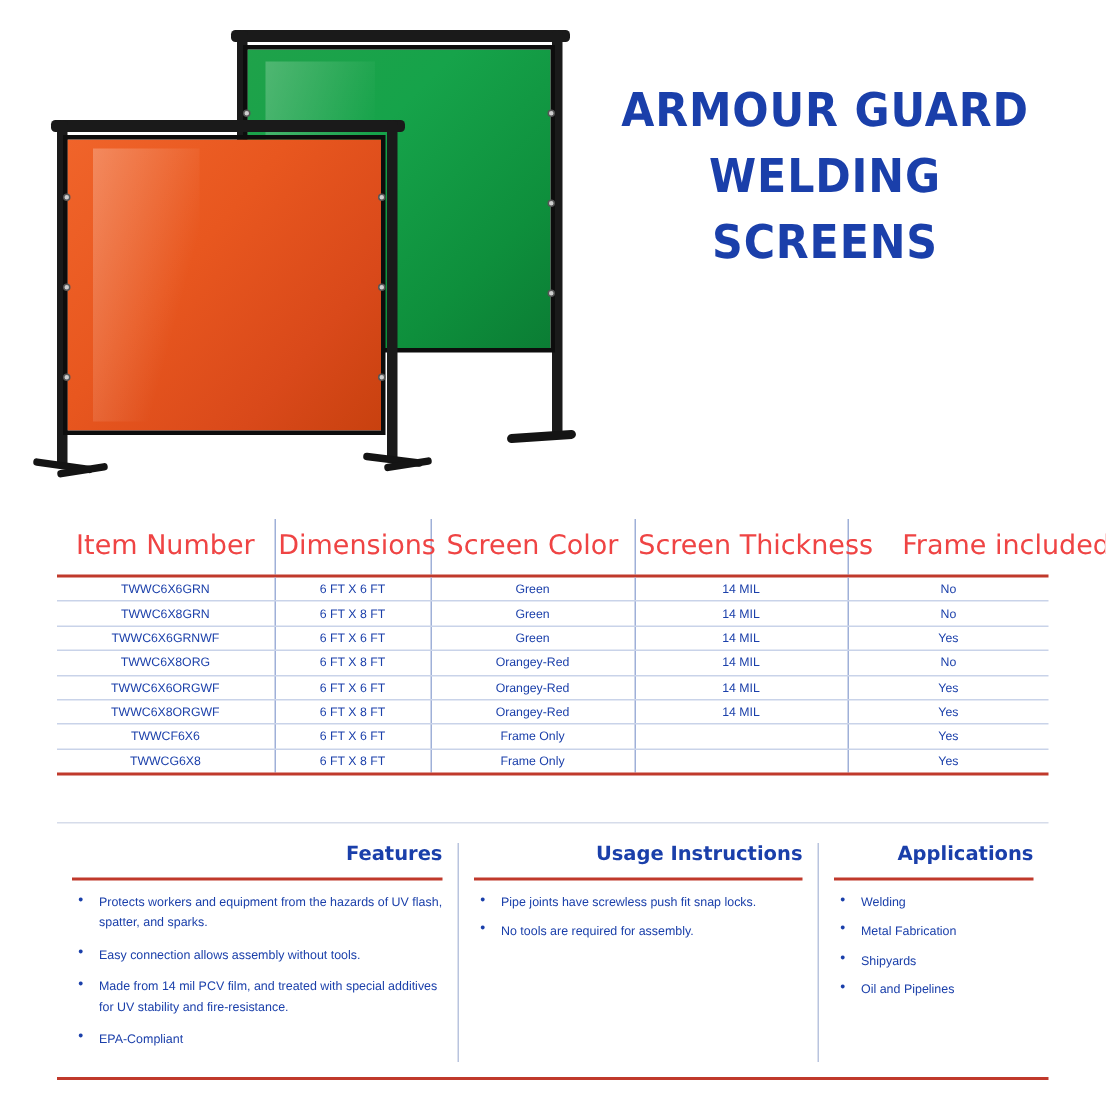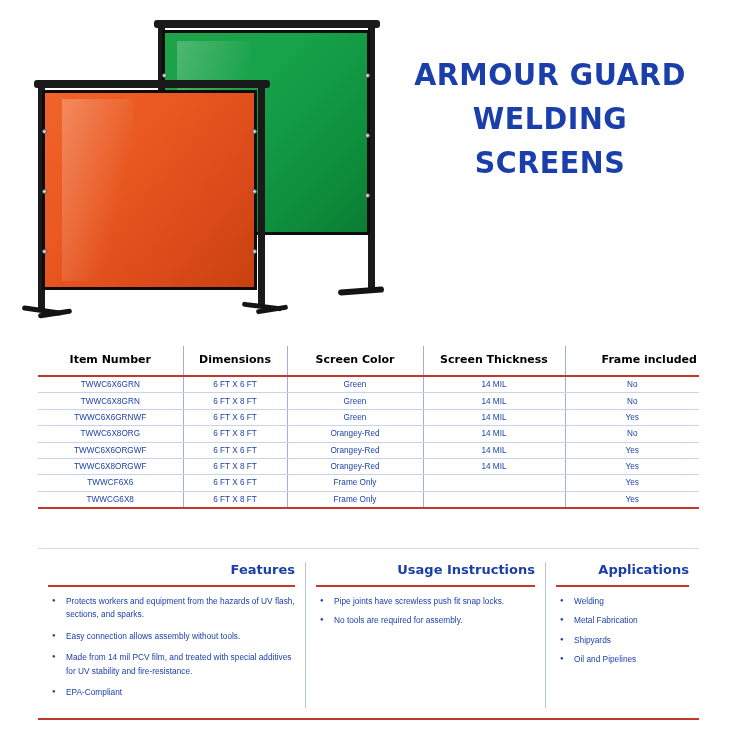--- a/index.html
+++ b/index.html
@@ -126,23 +126,23 @@
     left: 38px;
     top: 346px;
     width: 661px;
   }
   table.spec {
     width: 100%;
     border-collapse: collapse;
     table-layout: fixed;
   }
   table.spec th {
-    color: #000000;
-    font-size: 11px;
-    font-weight: bold;
+    color: #ef4444;
+    font-size: 18px;
+    font-weight: normal;
     font-family: "DejaVu Sans", sans-serif;
     padding: 7px 2px 9px;
     text-align: center;
     border-bottom: 2px solid #c0392b;
     border-right: 1px solid #9fb0d8;
     white-space: nowrap;
   }
   table.spec th:last-child { border-right: none; padding-left: 36px; }
   table.spec td {
     color: #1a3faa;
@@ -336,21 +336,21 @@
         </tbody>
     </table>
   </div>
 
   <div class="mid-rule"></div>
 
   <div class="cols">
     <div class="col c1">
       <div class="col-head">Features</div>
       <ul>
-        <li>Protects workers and equipment from the hazards of UV flash, sections, and sparks.</li>
+        <li>Protects workers and equipment from the hazards of UV flash, spatter, and sparks.</li>
         <li>Easy connection allows assembly without tools.</li>
         <li>Made from 14 mil PCV film, and treated with special additives for UV stability and fire-resistance.</li>
         <li>EPA-Compliant</li>
       </ul>
     </div>
     <div class="col c2">
       <div class="col-head">Usage Instructions</div>
       <ul>
         <li>Pipe joints have screwless push fit snap locks.</li>
         <li>No tools are required for assembly.</li>

